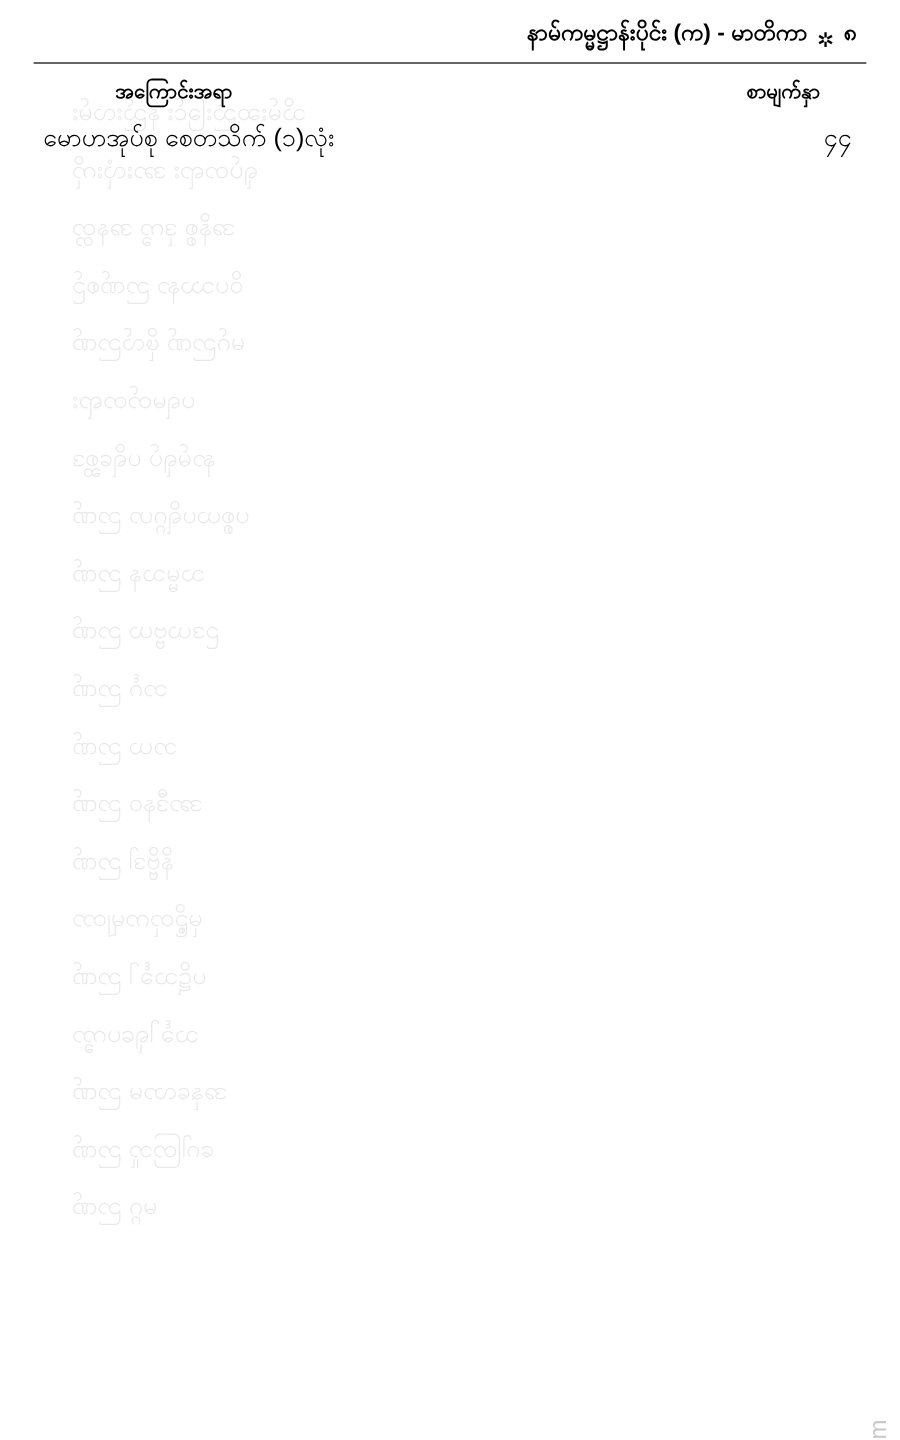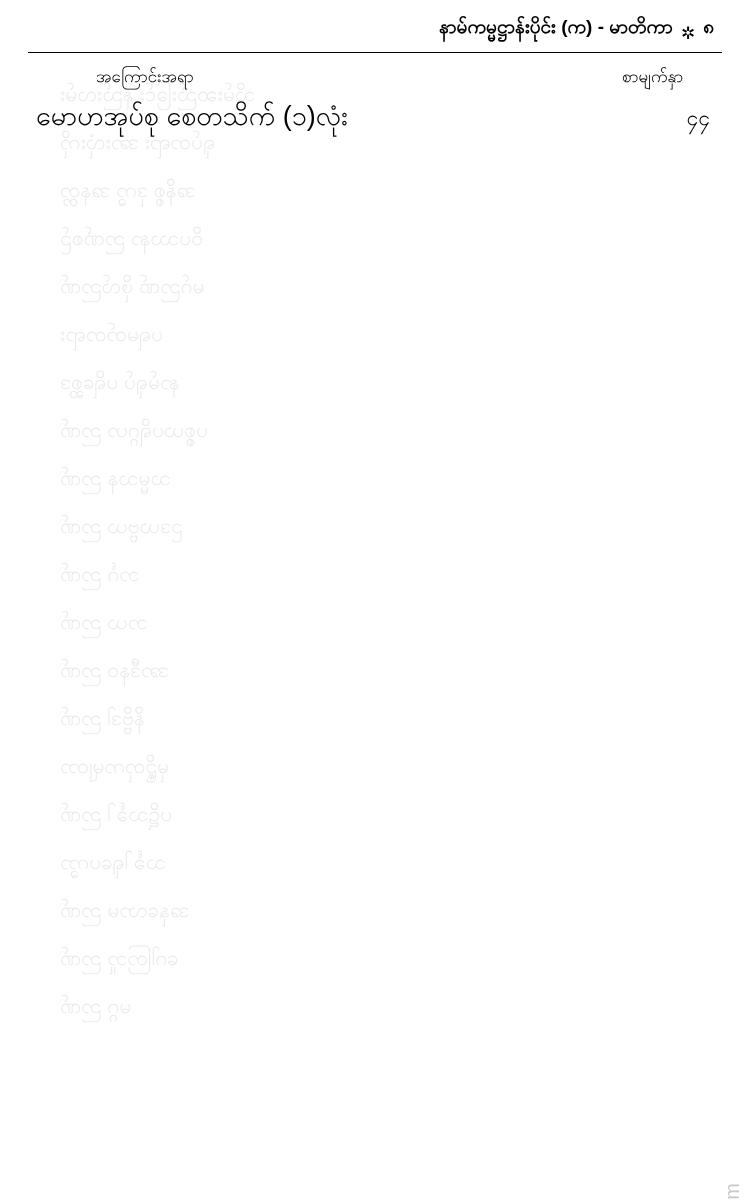--- a/index.html
+++ b/index.html
@@ -42,42 +42,42 @@
     margin: 10px 28px 0 28px;
     border-top: 1px solid #000;
   }
 
   
   .col-heads {
     display: flex;
     align-items: baseline;
     padding: 12px 36px 0 36px;
     font-size: 17px;
-    font-weight: normal;
+    font-weight: bold;
   }
   .col-heads .ch-subject {
     flex: 1;
     padding-left: 60px;
   }
   .col-heads .ch-page {
     width: 92px;
   }
 
   
   .toc {
     padding: 6px 36px 0 36px;
   }
   .row {
     display: flex;
     align-items: baseline;
     min-height: 40px;
   }
   .row .title {
     flex: 1;
-    font-size: 27px;
+    font-size: 21px;
     line-height: 40px;
     white-space: nowrap;
   }
   .row .page {
     width: 92px;
     text-align: right;
     font-size: 21px;
     line-height: 40px;
     padding-right: 4px;
   }

